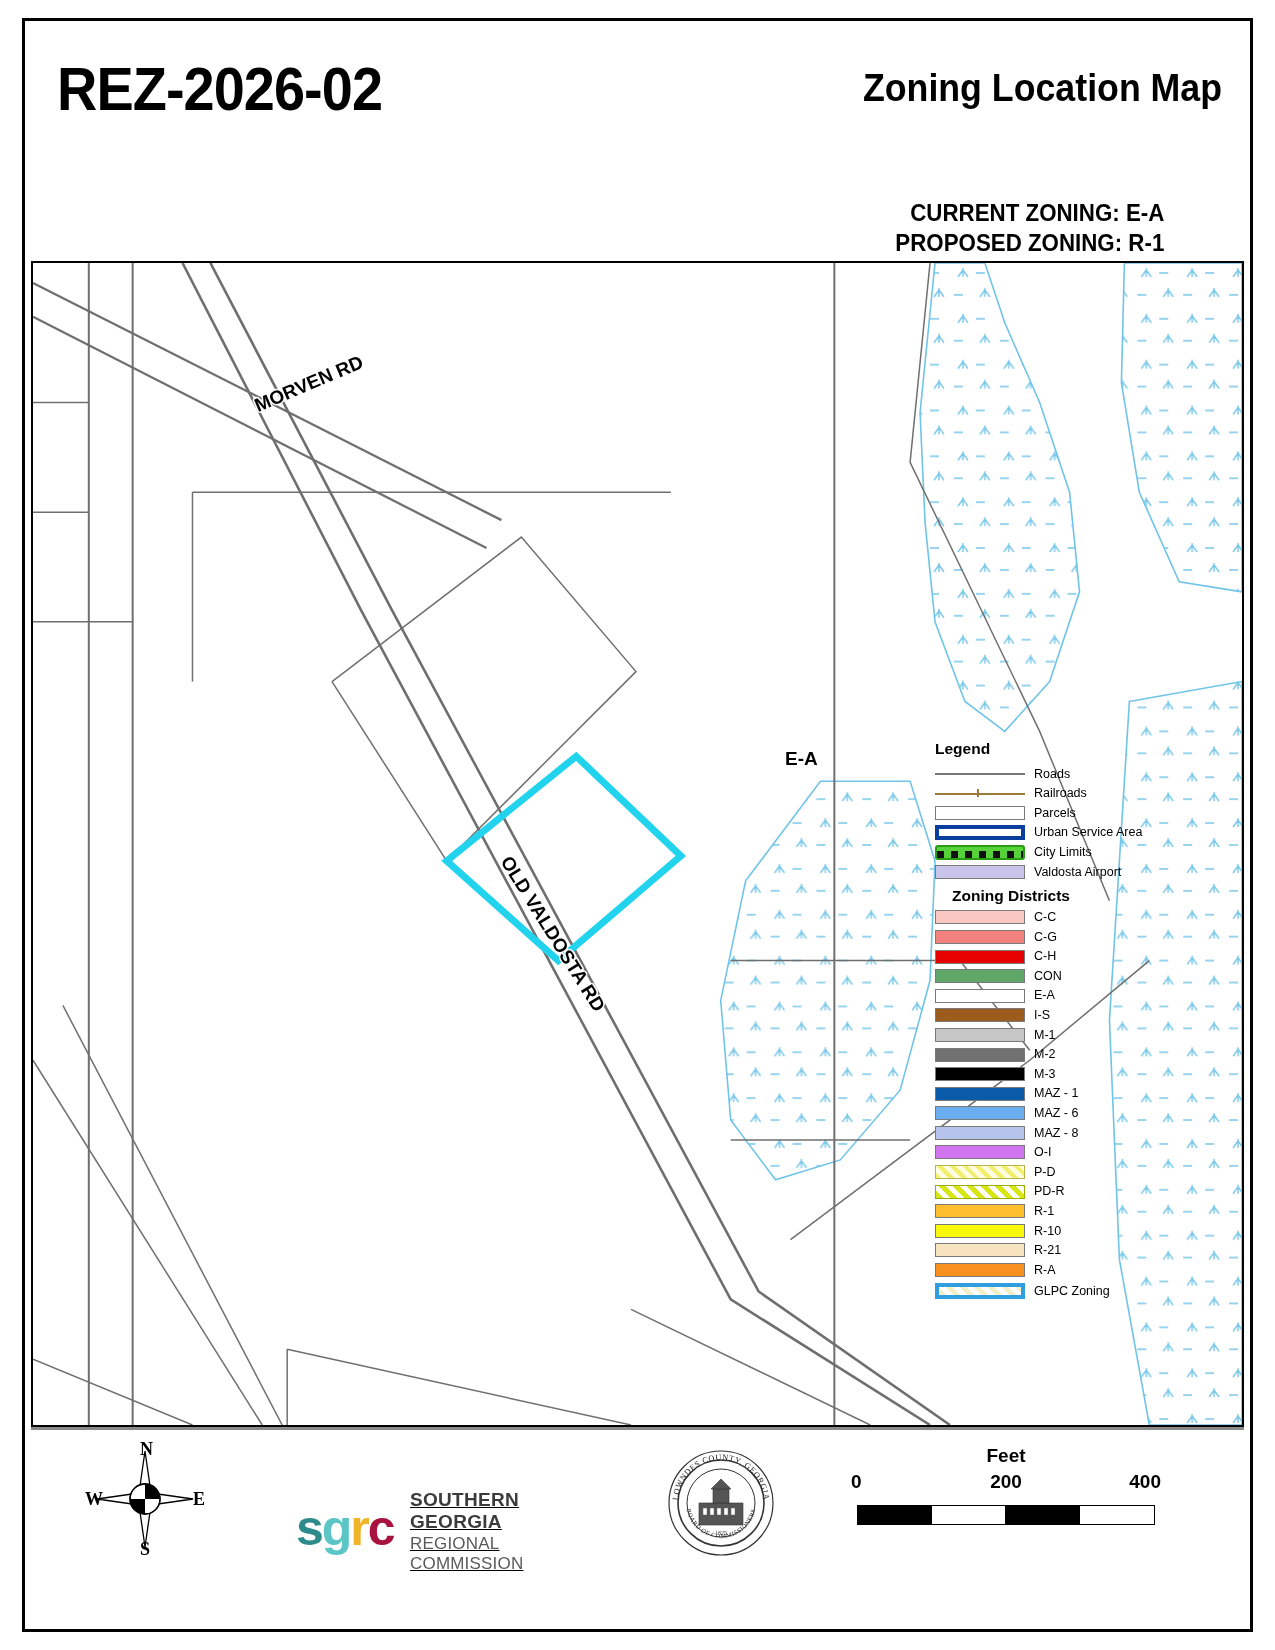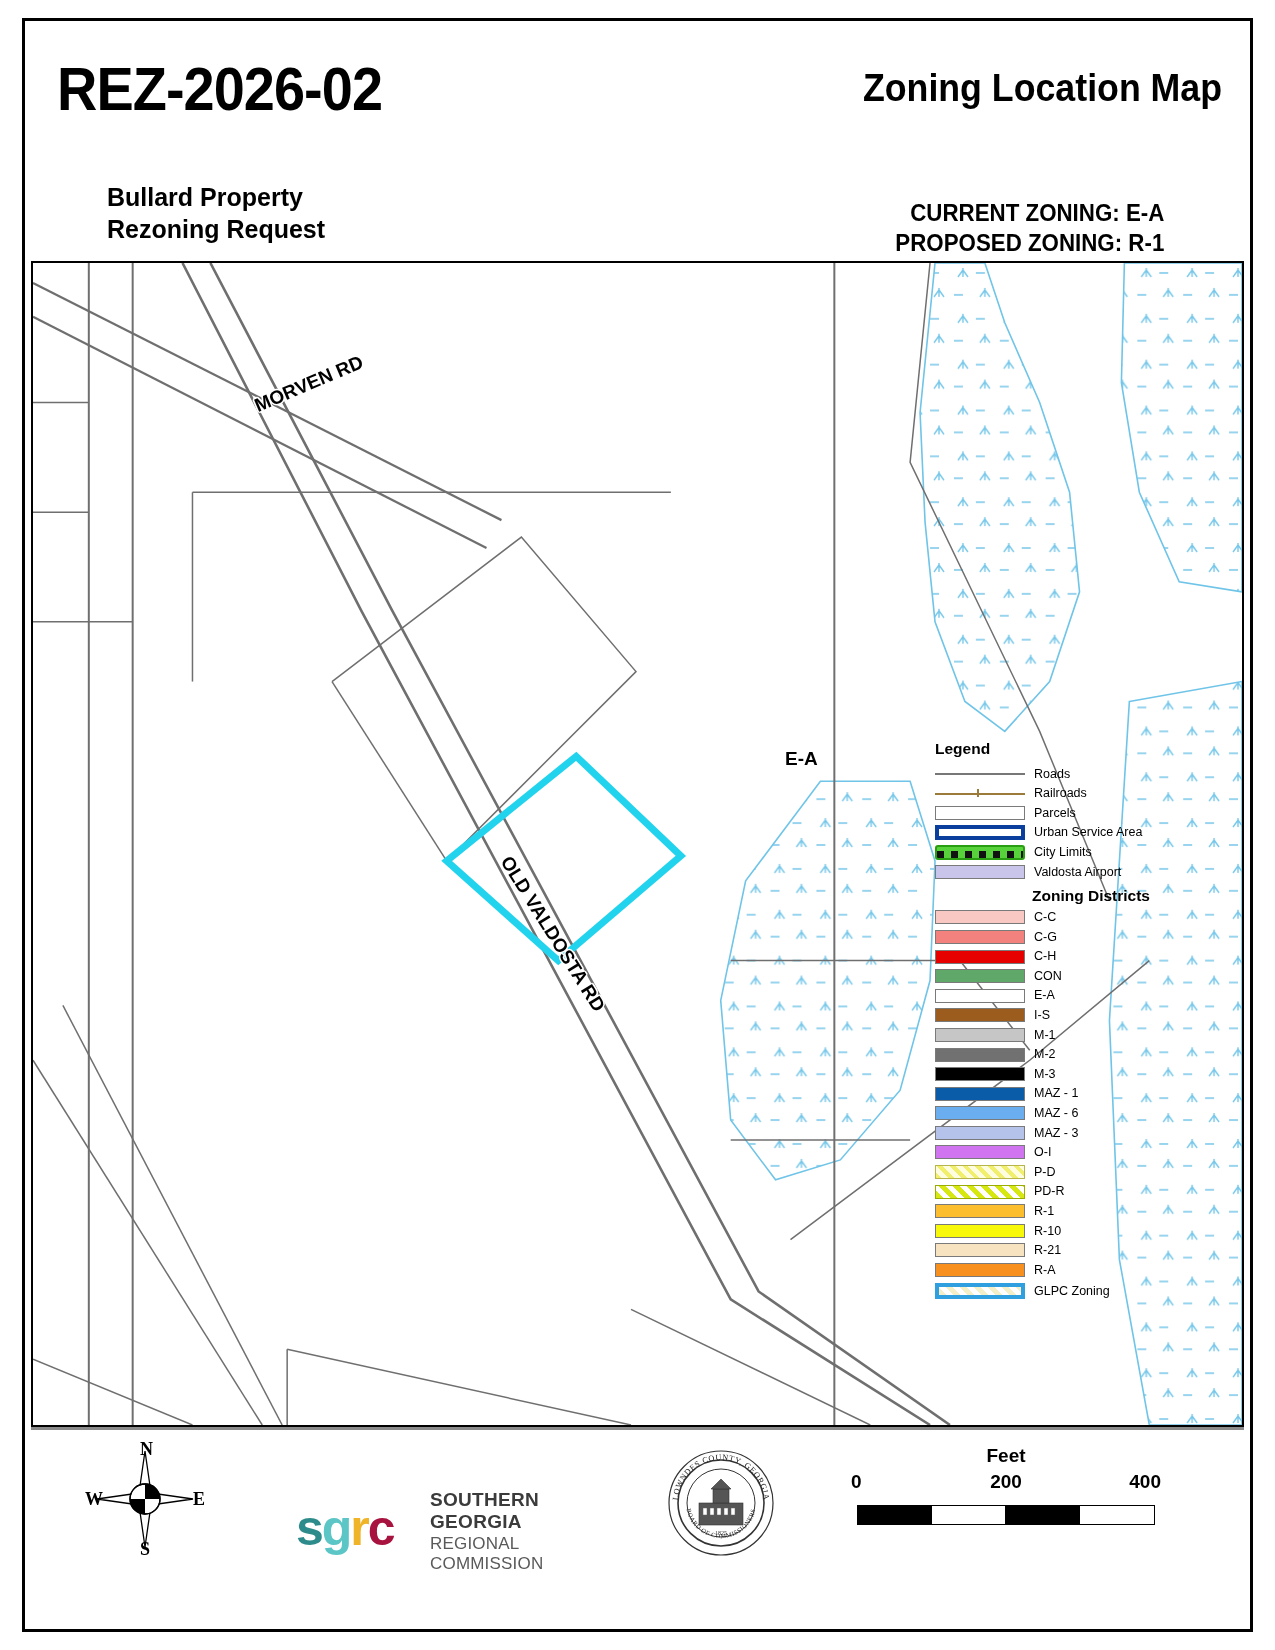--- a/index.html
+++ b/index.html
@@ -60,21 +60,21 @@
   #lbl-morven { left:218px; top:110px; font-size:19px; transform:rotate(-23deg); }
   #lbl-oldvaldosta { left:430px; top:660px; font-size:19px; transform:rotate(58deg); }
   #lbl-ea { left:752px; top:485px; font-size:19px; }
 
   
   .legend {
     position:absolute; left:902px; top:477px; width:215px;
     font-family:Liberation Sans, sans-serif;
   }
   .legend-title { font-size:15.5px; font-weight:bold; color:#000; margin:0 0 6px 0; }
-  .legend-sub { font-size:15.5px; font-weight:bold; color:#000; margin:5px 0 3px 17px;text-align:right; }
+  .legend-sub { font-size:15.5px; font-weight:bold; color:#000; margin:5px 0 3px 17px; }
   .lrow { display:flex; align-items:center; height:19.6px;text-align:center; }
   .lkey { width:90px; height:14px; flex:0 0 90px; margin-right:9px;
           display:flex; align-items:center; justify-content:center; }
   .ltext { font-size:12.5px; color:#000; line-height:1; white-space:nowrap; }
 
   .swatch { width:90px; height:14px; border:1px solid #7a7a7a; }
   .line-road { width:90px; height:0; border-top:2px solid #777; }
   .line-rail { position:relative; width:90px; height:8px; }
   .line-rail:before { content:""; position:absolute; left:0; top:3.5px; width:90px; height:0;
                       border-top:2px solid #9b7a3a; }
@@ -113,21 +113,21 @@
   .compass { position:absolute; left:58px; top:16px; width:112px; height:112px; }
   .compass-letter { position:absolute; font-family:"Liberation Serif", serif;
                     font-size:18px; font-weight:bold; color:#000; }
   #cn { left:51px; top:-4px; } #cs { left:51px; top:96px; }
   #cw { left:-4px; top:46px; } #ce { left:104px; top:46px; }
 
   
   .sgrc { position:absolute; left:265px; top:56px; width:300px; height:62px; }
   .sgrc-mark { position:absolute; left:0; top:16px; font-size:50px; font-weight:bold;
                letter-spacing:-2px; line-height:58px; }
-  .sgrc-text { position:absolute; left:134px; top:6px; }
+  .sgrc-text { position:absolute; left:114px; top:6px;text-decoration:underline; }
   .sgrc-l1 { font-size:19px; font-weight:bold; color:#3b3b3b; letter-spacing:0.3px; }
   .sgrc-l2 { font-size:17px; color:#5a5a5a; letter-spacing:0.2px; margin-top:1px; }
 
   .seal { position:absolute; left:636px; top:22px; width:108px; height:108px; }
 
   .scalebar { position:absolute; left:820px; top:18px; width:310px; height:110px; }
   .feet-label { position:absolute; left:0; right:0; top:0; text-align:center;
                 font-size:19px; font-weight:bold; }
   .scale-nums { position:absolute; left:0; top:26px; width:100%; height:24px; }
   .scale-num { position:absolute; font-size:19px; font-weight:bold; top:0; }
@@ -143,24 +143,20 @@
 </style>
 </head>
 <body>
 
 <div class="page">
 <div class="sheet">
 
   <div class="header">
     <div class="title-main">REZ-2026-02</div>
     <div class="title-right">Zoning Location Map</div>
-    <div class="subtitle">
-      <div>Bullard Property</div>
-      <div>Rezoning Request</div>
-    </div>
     <div class="zoning-status">
       <div>CURRENT ZONING: E-A</div>
       <div>PROPOSED ZONING: R-1</div>
     </div>
     <div class="hdr-rule-left"></div>
     <div class="hdr-rule-right"></div>
   </div>
 
   <div class="map-frame">
     <svg class="map-svg" viewBox="0 0 1213 1166" preserveAspectRatio="none">
@@ -328,21 +324,21 @@
         <div class="lrow">
           <span class="lkey">
                 <span class="swatch" style="background:#6aaef0"></span>
               </span>
           <span class="ltext">MAZ - 6</span>
         </div>
         <div class="lrow">
           <span class="lkey">
                 <span class="swatch" style="background:#b5c3ea"></span>
               </span>
-          <span class="ltext">MAZ - 3</span>
+          <span class="ltext">MAZ - 8</span>
         </div>
         <div class="lrow">
           <span class="lkey">
                 <span class="swatch" style="background:#d174f0"></span>
               </span>
           <span class="ltext">O-I</span>
         </div>
         <div class="lrow">
           <span class="lkey">
                 <span class="swatch hatch-pd"></span>

